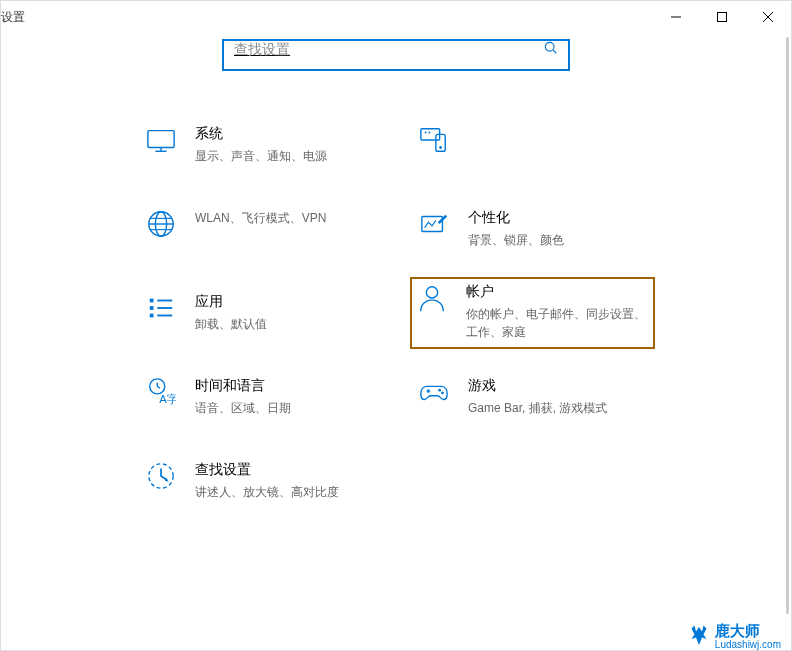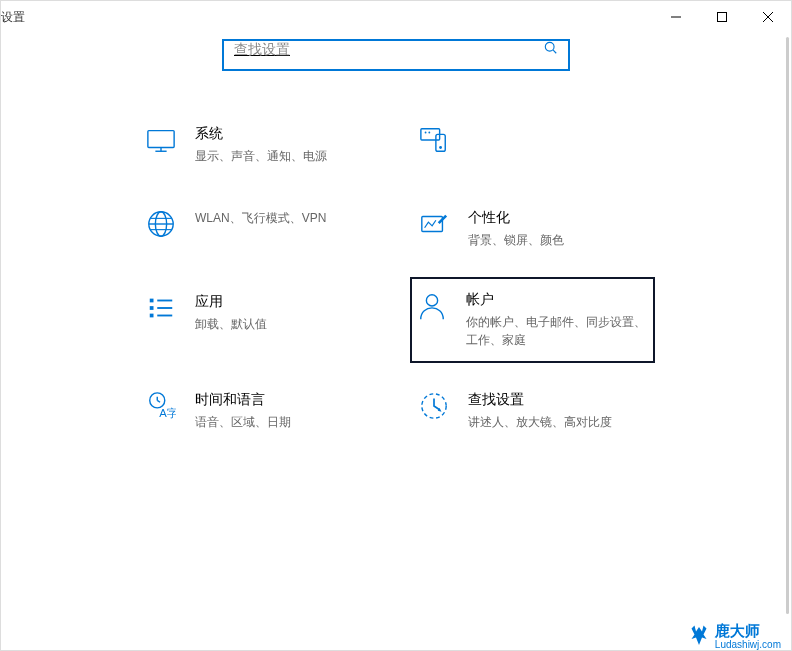--- a/index.html
+++ b/index.html
@@ -92,22 +92,22 @@
       font-size: 14px;
       color: #000;
       margin-bottom: 4px;
     }
     .tile-desc {
       font-size: 12px;
       color: #666;
       line-height: 1.5;
     }
     .highlight {
-      border: 2px solid #0f172a;
-      padding: 12px 4px;
+      border: 2px solid #a16207;
+      padding: 4px 4px;
       margin: -12px -4px;
     }
     .scrollbar {
       position: absolute;
       right: 2px;
       top: 36px;
       bottom: 36px;
       width: 3px;
       background: #ccc;
       border-radius: 2px;
@@ -267,20 +267,35 @@
           <line x1="12" y1="10" x2="15" y2="12" stroke="#0078d7" stroke-width="1.5"></line>
           <text x="14" y="28" font-size="12" fill="#0078d7" font-family="sans-serif">A字</text>
         </svg>
     </div>
     <div class="tile-text">
       <div class="tile-title">时间和语言</div>
       <div class="tile-desc">语音、区域、日期</div>
     </div>
   </div>
 
+  <div class="tile">
+    <div class="tile-icon">
+      <svg viewBox="0 0 32 32">
+          <path d="M8 10 L24 10 C28 10 30 14 30 18 C30 22 28 24 26 24 C24 24 22 20 20 20 L12 20 C10 20 8 24 6 24 C4 24 2 22 2 18 C2 14 4 10 8 10 Z" fill="none" stroke="#0078d7" stroke-width="1.5"></path>
+          <circle cx="22" cy="14" r="1.5" fill="#0078d7"></circle>
+          <circle cx="25" cy="17" r="1.5" fill="#0078d7"></circle>
+          <line x1="8" y1="15" x2="12" y2="15" stroke="#0078d7" stroke-width="1.5"></line>
+          <line x1="10" y1="13" x2="10" y2="17" stroke="#0078d7" stroke-width="1.5"></line>
+        </svg>
+    </div>
+    <div class="tile-text">
+      <div class="tile-title">游戏</div>
+      <div class="tile-desc">Game Bar, 捕获, 游戏模式</div>
+    </div>
+  </div>
 
   <div class="tile">
     <div class="tile-icon">
       <svg viewBox="0 0 32 32">
           <circle cx="16" cy="16" r="13" fill="none" stroke="#0078d7" stroke-width="1.5" stroke-dasharray="4 3"></circle>
           <path d="M16 8 L16 16 L22 20" fill="none" stroke="#0078d7" stroke-width="1.8"></path>
           <polygon points="22,18 24,22 20,21" fill="#0078d7"></polygon>
         </svg>
     </div>
     <div class="tile-text">

